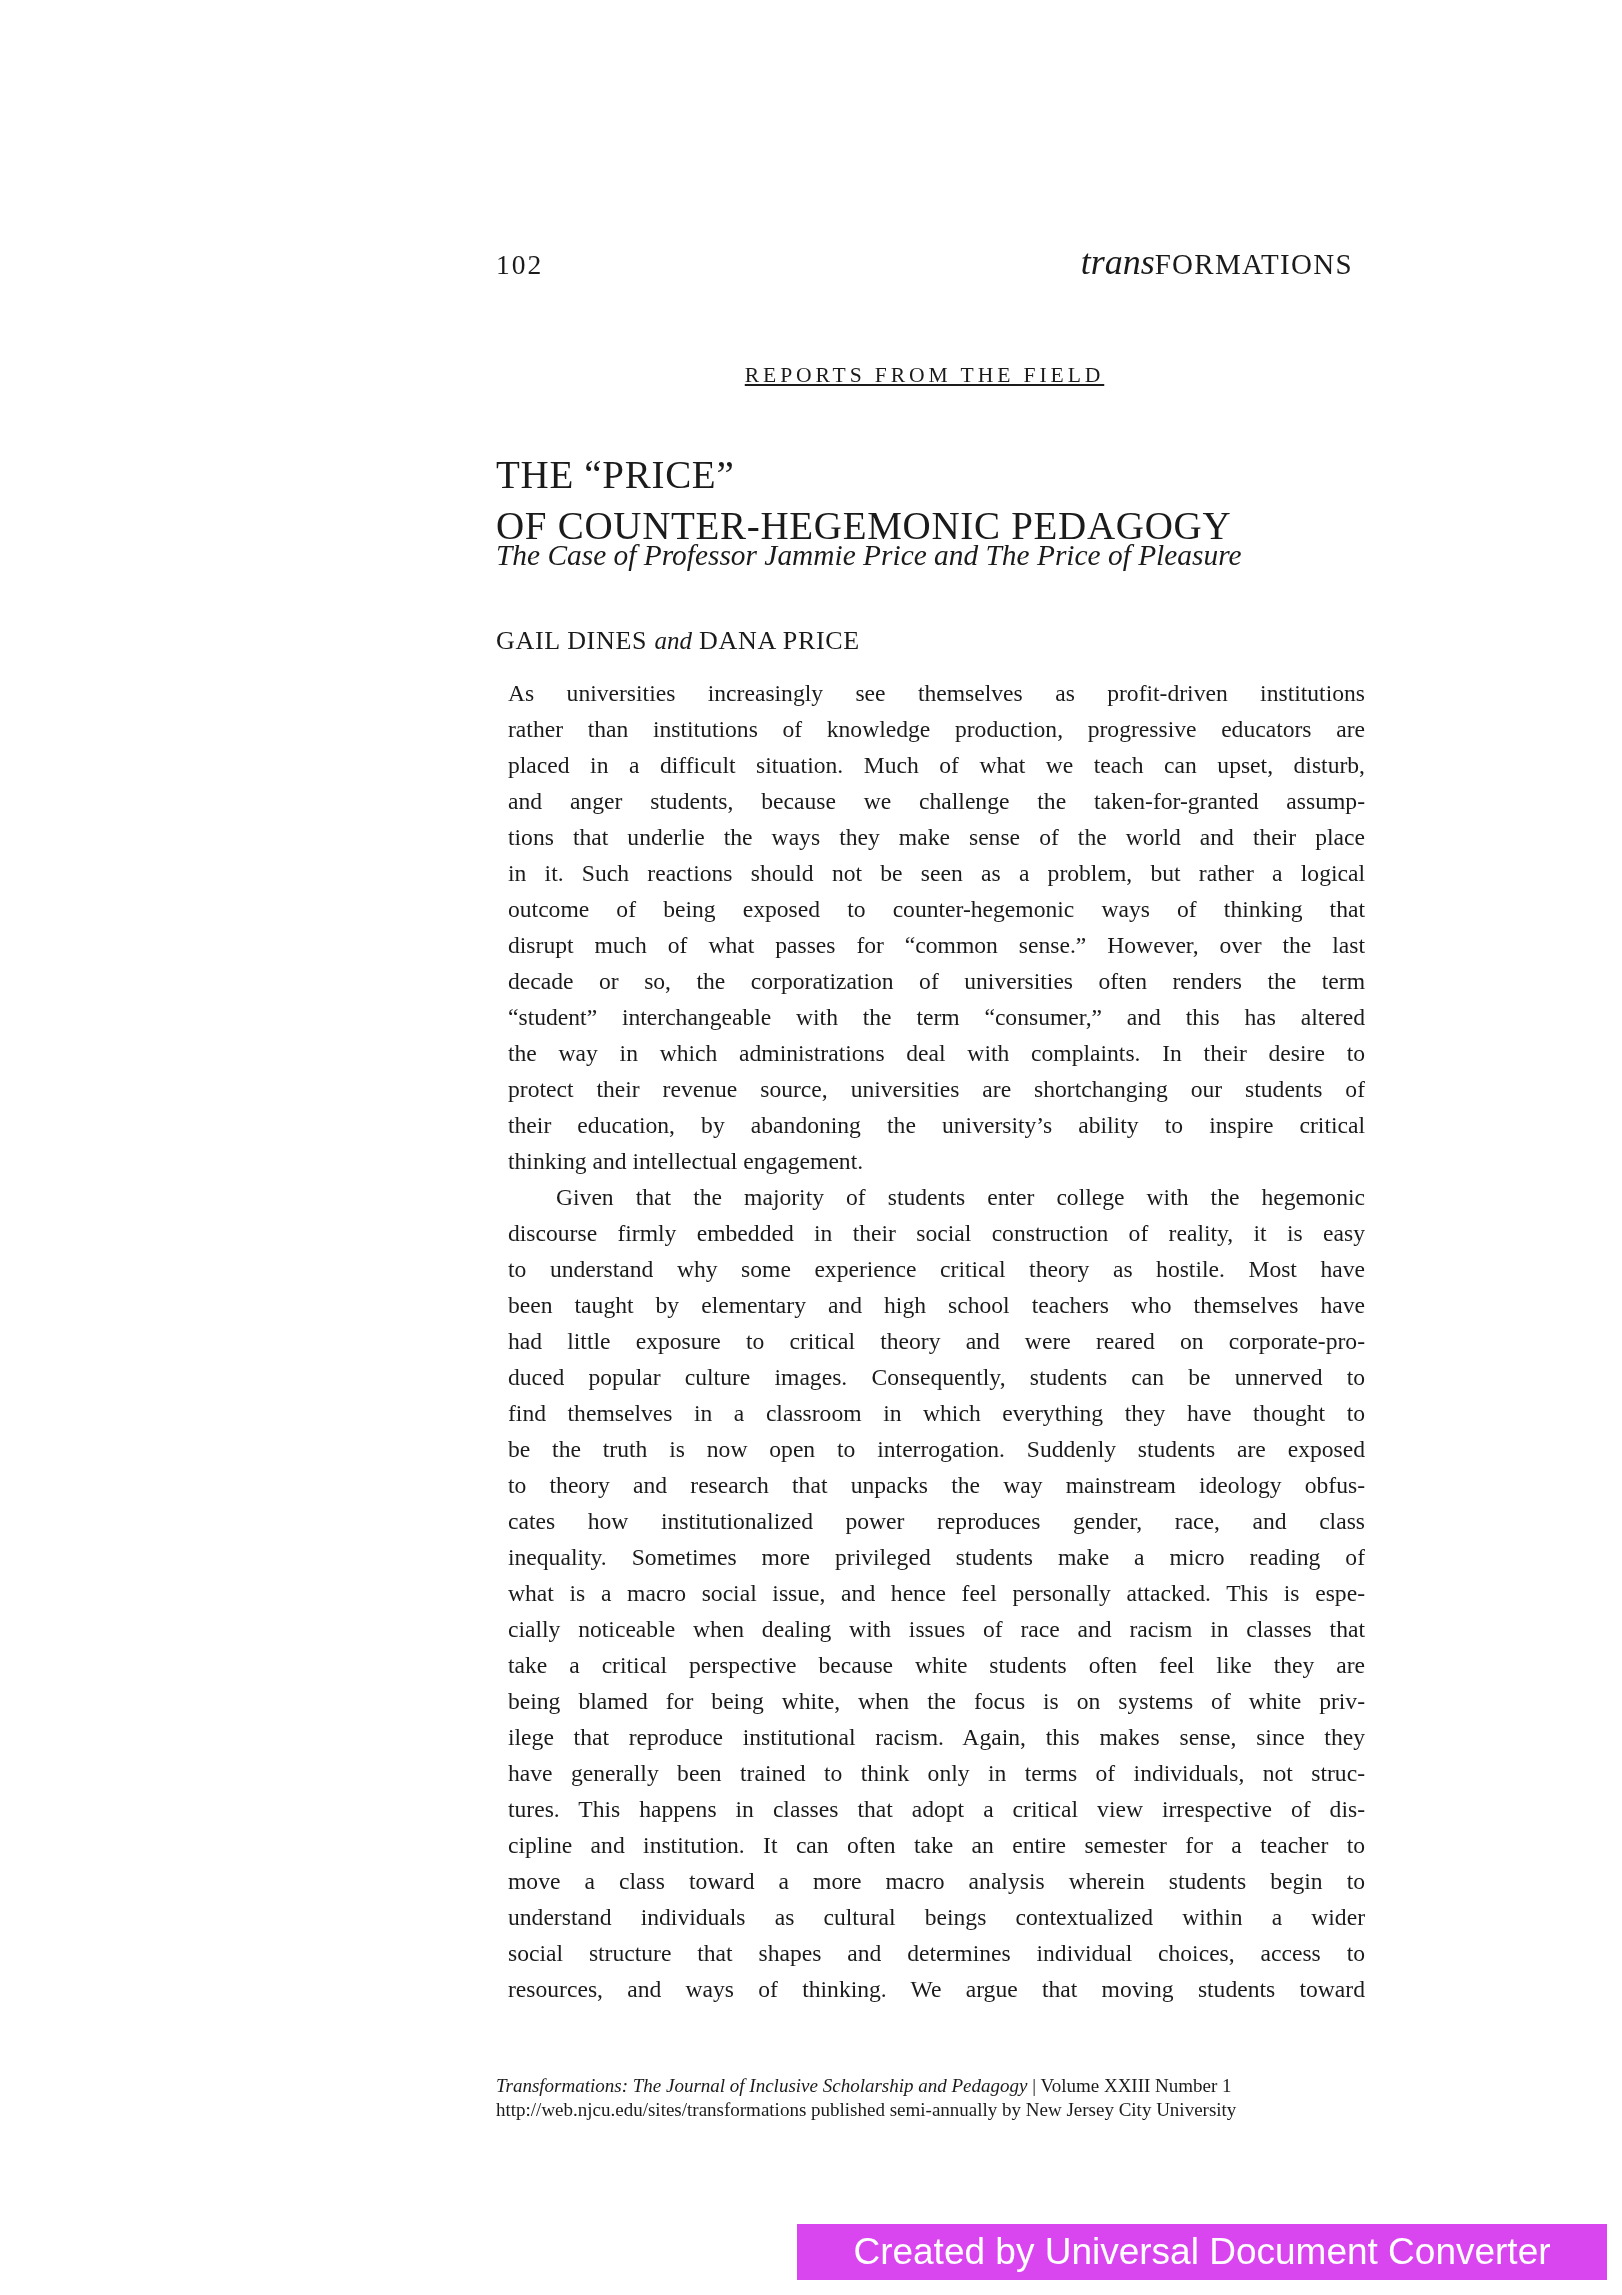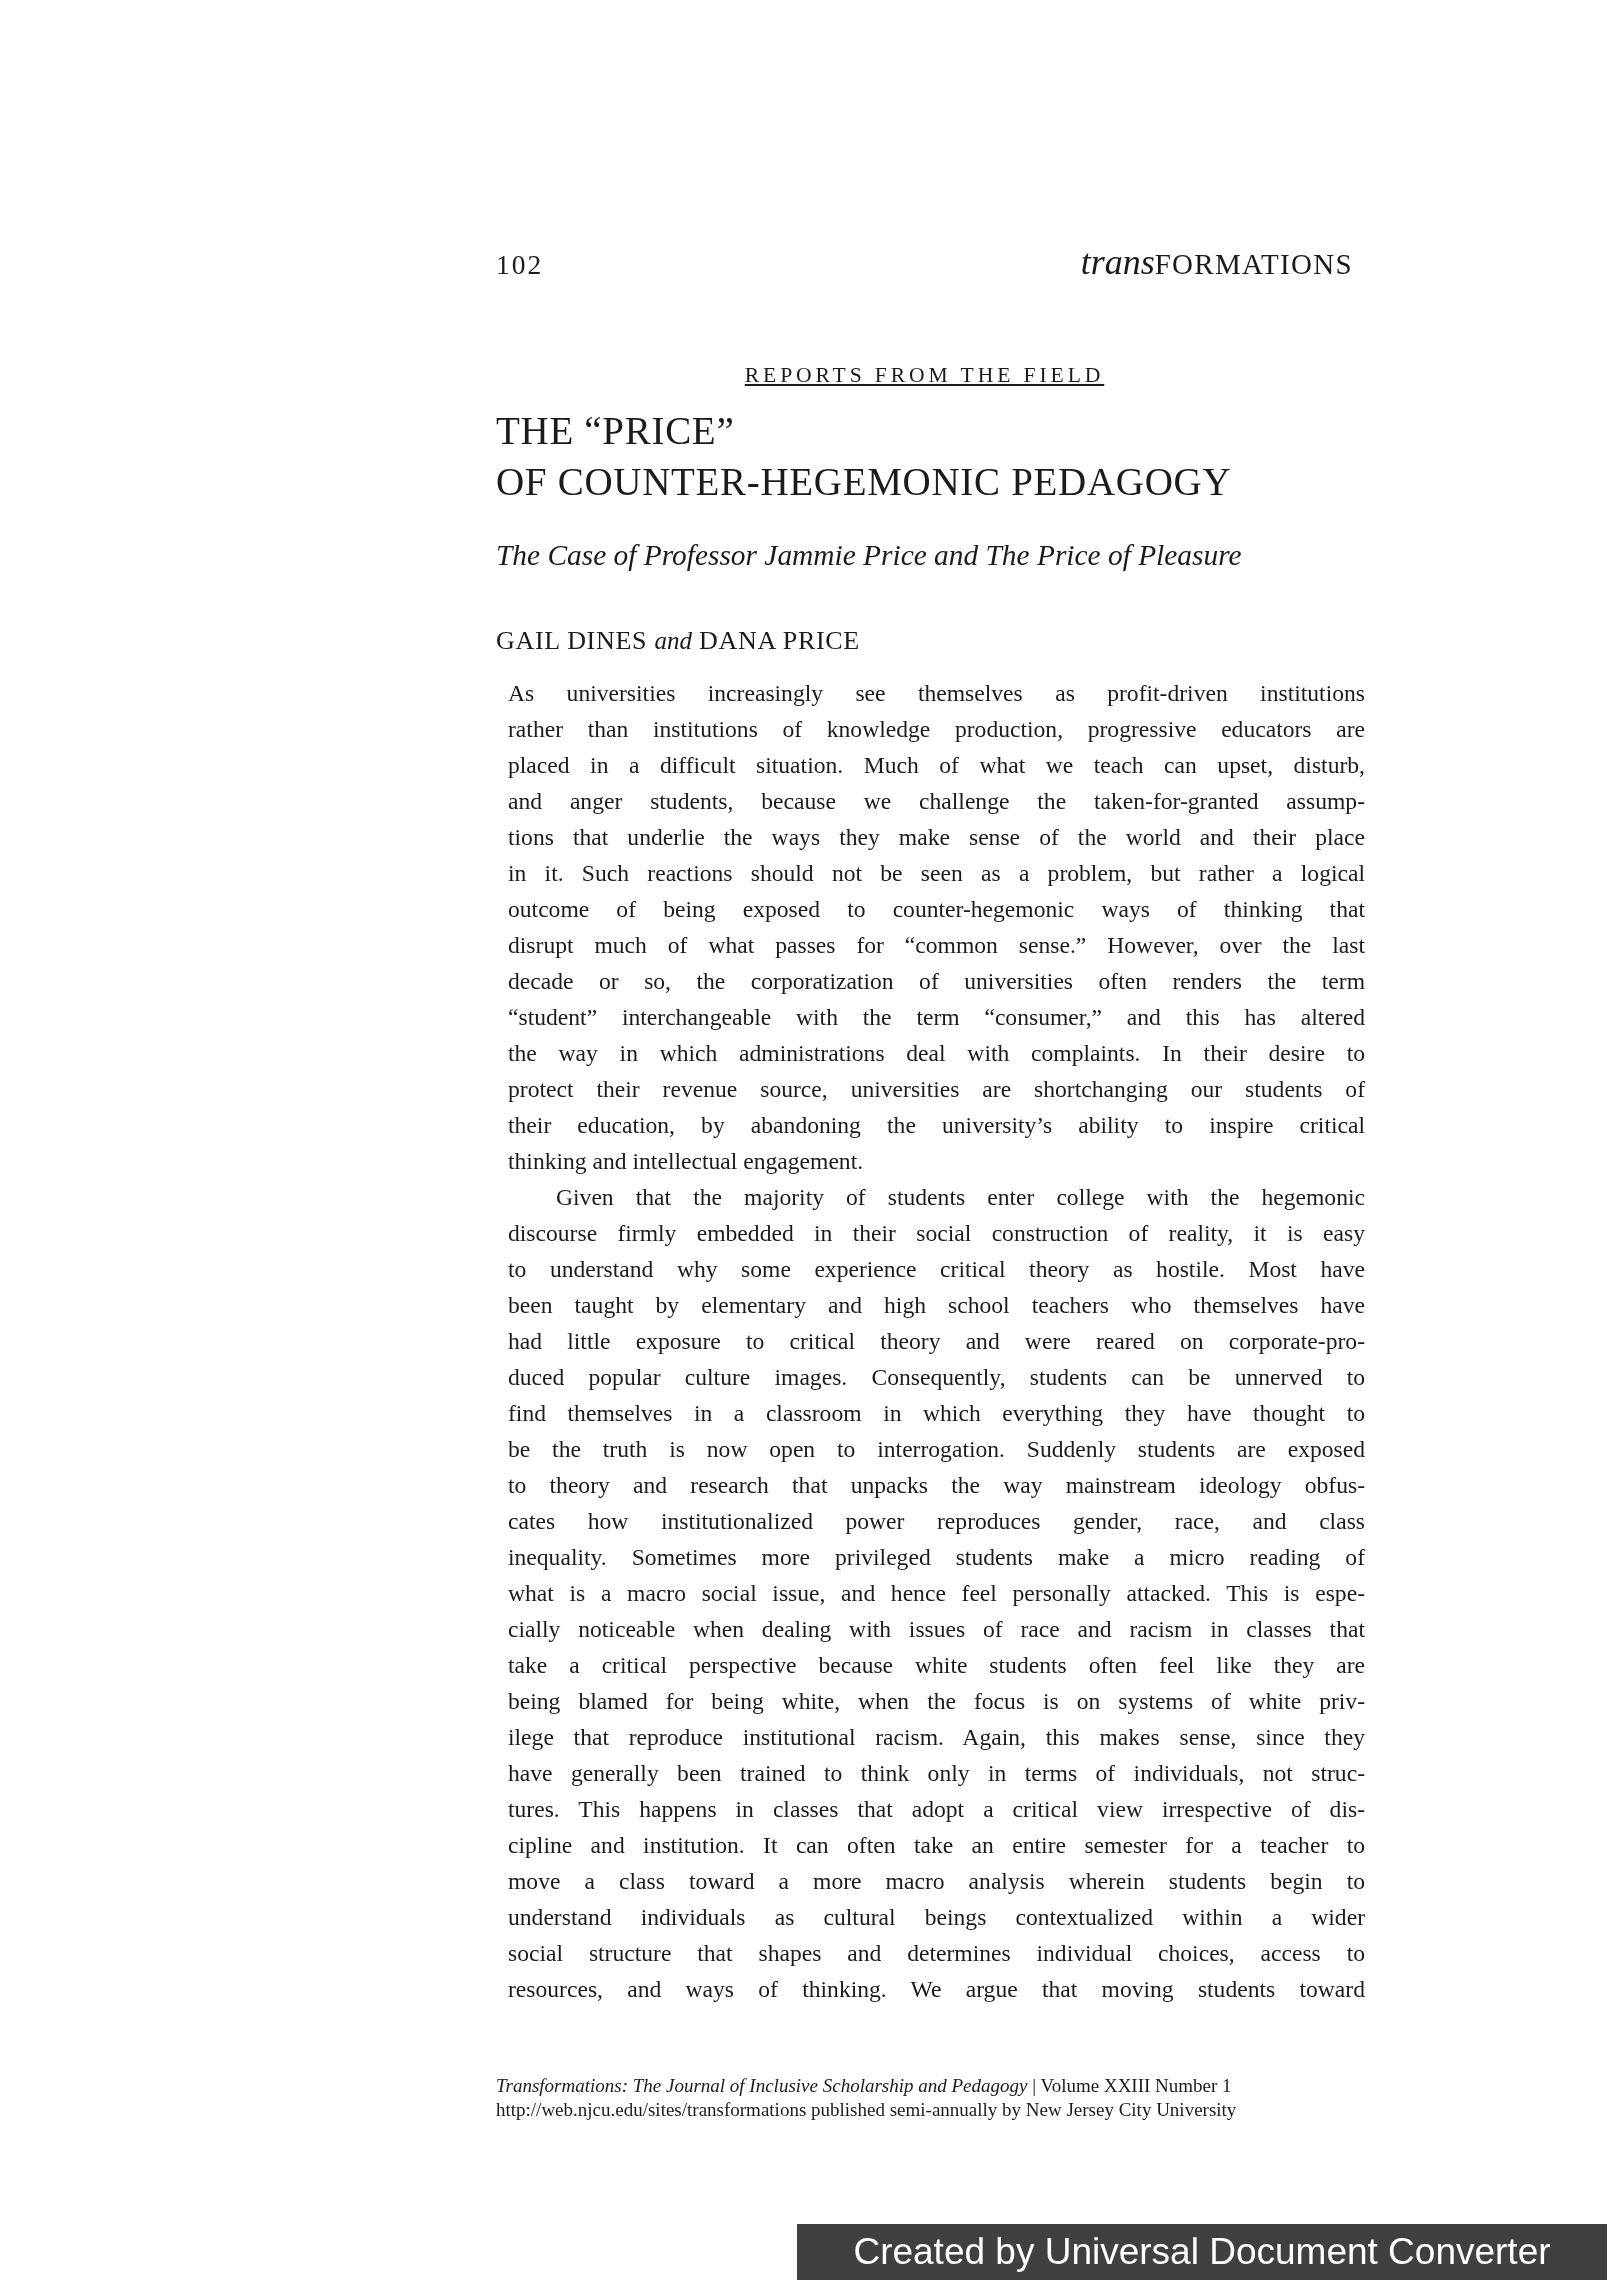--- a/index.html
+++ b/index.html
@@ -7,21 +7,21 @@
   .page{position:relative;width:1623px;height:2295px;background:#ffffff;}
 
   .header-row{position:absolute;top:241px;left:496px;width:857px;display:flex;justify-content:space-between;align-items:baseline;}
   .page-number{font-size:27.5px;letter-spacing:2px;}
   .brand{font-size:29px;white-space:nowrap;margin-left:38px;}
   .brand .brand-italic{font-style:italic;font-size:36px;}
   .brand .brand-caps{letter-spacing:1.3px;}
 
   .section-label{position:absolute;top:363px;left:496px;width:857px;text-align:center;font-size:21.6px;letter-spacing:3.9px;text-decoration:underline;}
 
-  .title-block{position:absolute;top:405px;left:496px;width:877px;font-size:39px;line-height:51px;letter-spacing:0.7px;}
+  .title-block{position:absolute;top:449px;left:496px;width:877px;font-size:39px;line-height:51px;letter-spacing:0.7px;}
 
   .subtitle{position:absolute;top:539px;left:496px;width:877px;font-style:italic;font-size:29.4px;}
 
   .authors{position:absolute;top:626px;left:496px;width:857px;font-size:26px;letter-spacing:0.7px;}
   .authors .conj{font-style:italic;font-size:25px;letter-spacing:0;}
 
   .body-block{position:absolute;top:675px;left:508px;width:857px;}
   .body-line{font-size:23.6px;line-height:36px;height:36px;text-align:justify;text-align-last:justify;overflow:hidden;}
   .body-line.indent{text-indent:48px;}
   .body-line.no-stretch{text-align-last:left;}
@@ -90,18 +90,18 @@
       <div class="body-line">understand individuals as cultural beings contextualized within a wider</div>
       <div class="body-line">social structure that shapes and determines individual choices, access to</div>
       <div class="body-line">resources, and ways of thinking. We argue that moving students toward</div>
     </div>
 
   <div class="footer-block">
     <div class="footer-line1"><em>Transformations: The Journal of Inclusive Scholarship and Pedagogy</em><span> | Volume XXIII Number 1</span></div>
     <div>http://web.njcu.edu/sites/transformations published semi-annually by New Jersey City University</div>
   </div>
 
-  <div class="watermark-bar" style="background: #404040; color: rgb(255, 255, 255); justify-content: center;">
+  <div class="watermark-bar" style="background: #d946ef; color: rgb(255, 255, 255); justify-content: center;">
     <span>Created by Universal Document Converter</span>
   </div>
 
 </div>
 
 
 </body></html>

